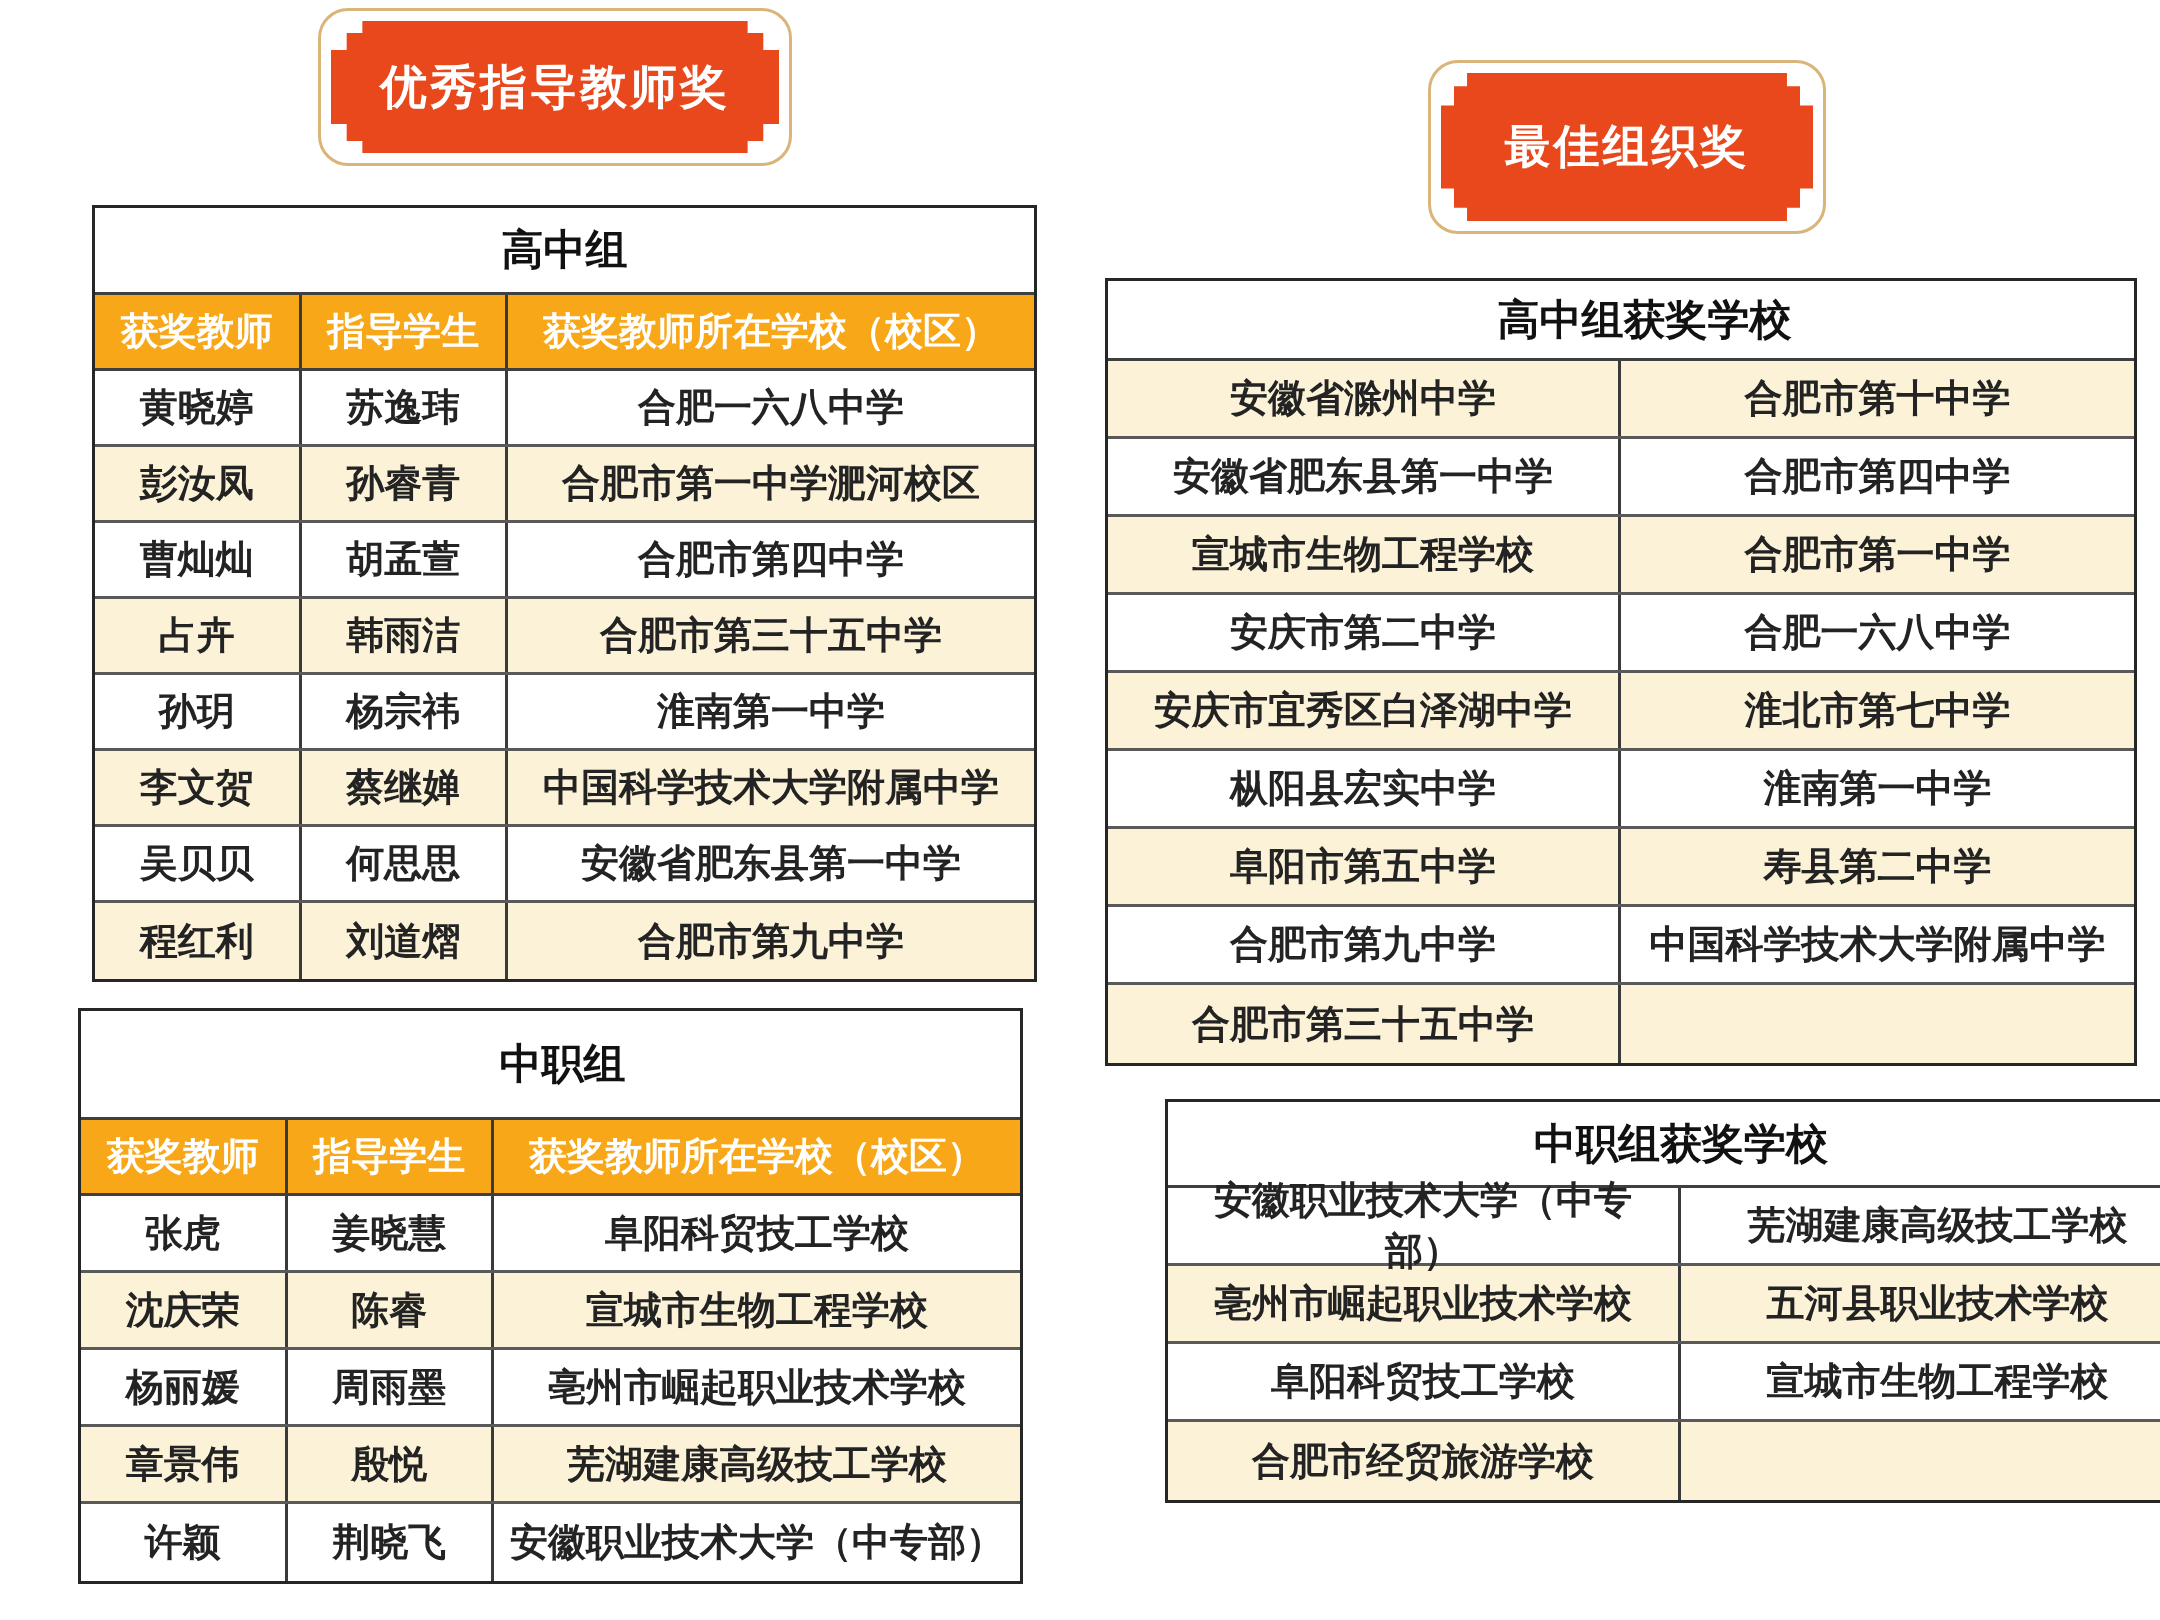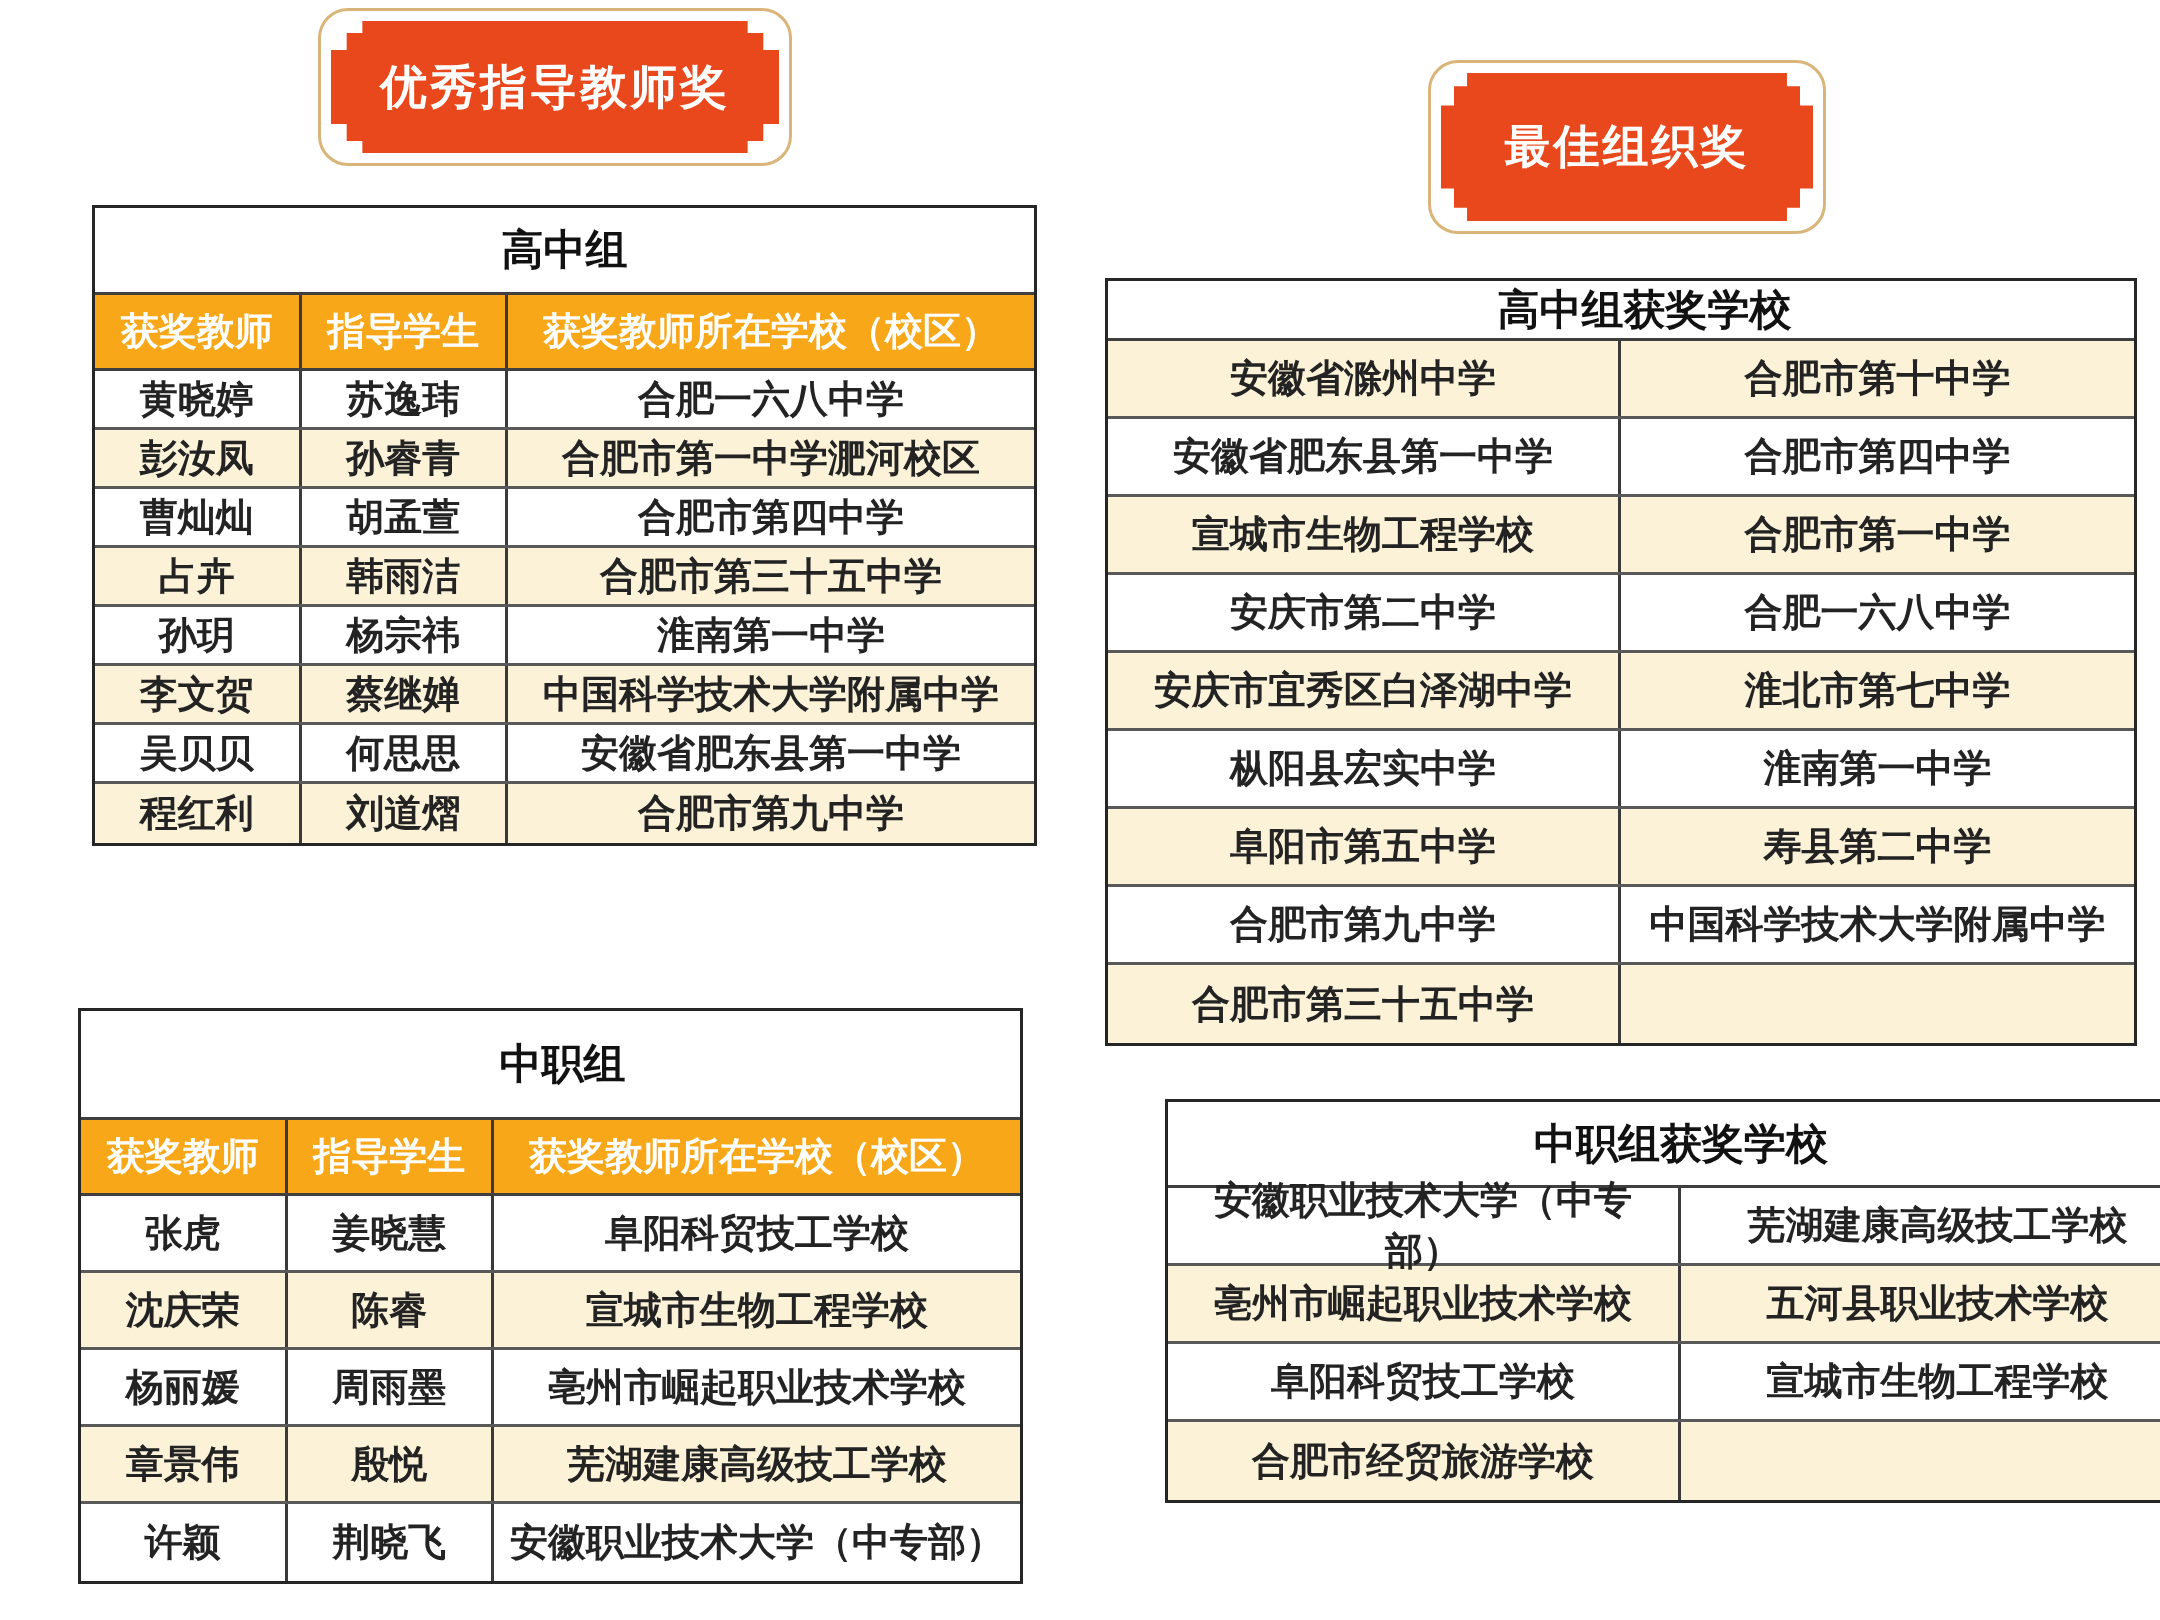--- a/index.html
+++ b/index.html
@@ -90,29 +90,29 @@
   .tbl3 .c1 { width: 22%; }
   .tbl3 .c2 { width: 22%; }
   .tbl3 .c3 { flex: 1; }
   
   .tbl2 .c1 { width: 50%; }
   .tbl2 .c2 { flex: 1; }
 
   .t-left-1 { left: 92px;  top: 205px;  width: 945px; }
   .t-left-1 .title { height: 87px; }
   .t-left-1 .hrow  { height: 76px; }
-  .t-left-1 .row   { height: 59px; }
+  .t-left-1 .row   { height: 76px; }
 
   .t-left-2 { left: 78px;  top: 1008px; width: 945px; }
   .t-left-2 .title { height: 109px; padding-left: 24px; }
   .t-left-2 .hrow  { height: 76px; }
   .t-left-2 .row   { height: 77px; }
 
   .t-right-1 { left: 1105px; top: 278px; width: 1032px; }
-  .t-right-1 .title { height: 60px; padding-left: 47px; }
+  .t-right-1 .title { height: 80px; padding-left: 47px; }
   .t-right-1 .row   { height: 78px; }
 
   .t-right-2 { left: 1165px; top: 1099px; width: 1032px; }
   .t-right-2 .title { height: 86px; }
   .t-right-2 .row   { height: 78px; }
 </style>
 </head>
 <body>
 
 <div class="badge-frame b-left">

